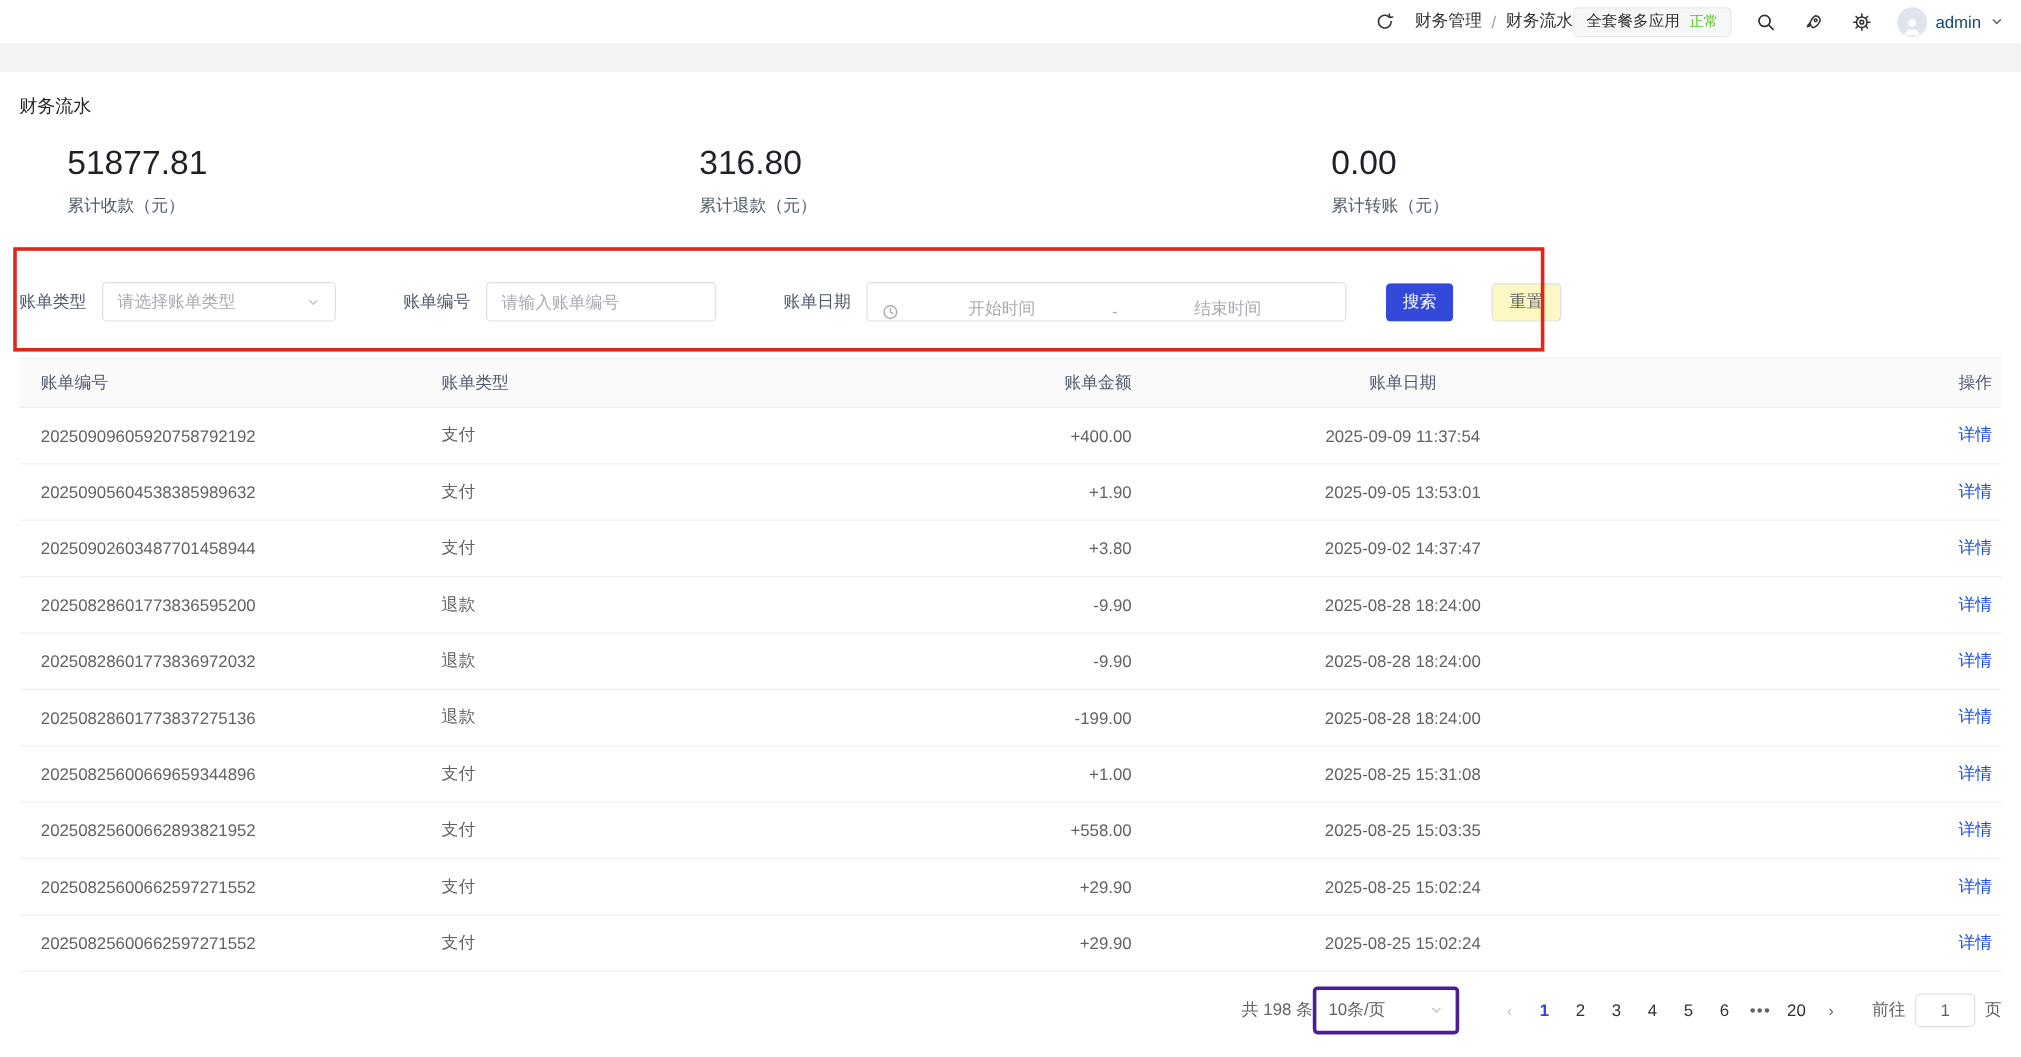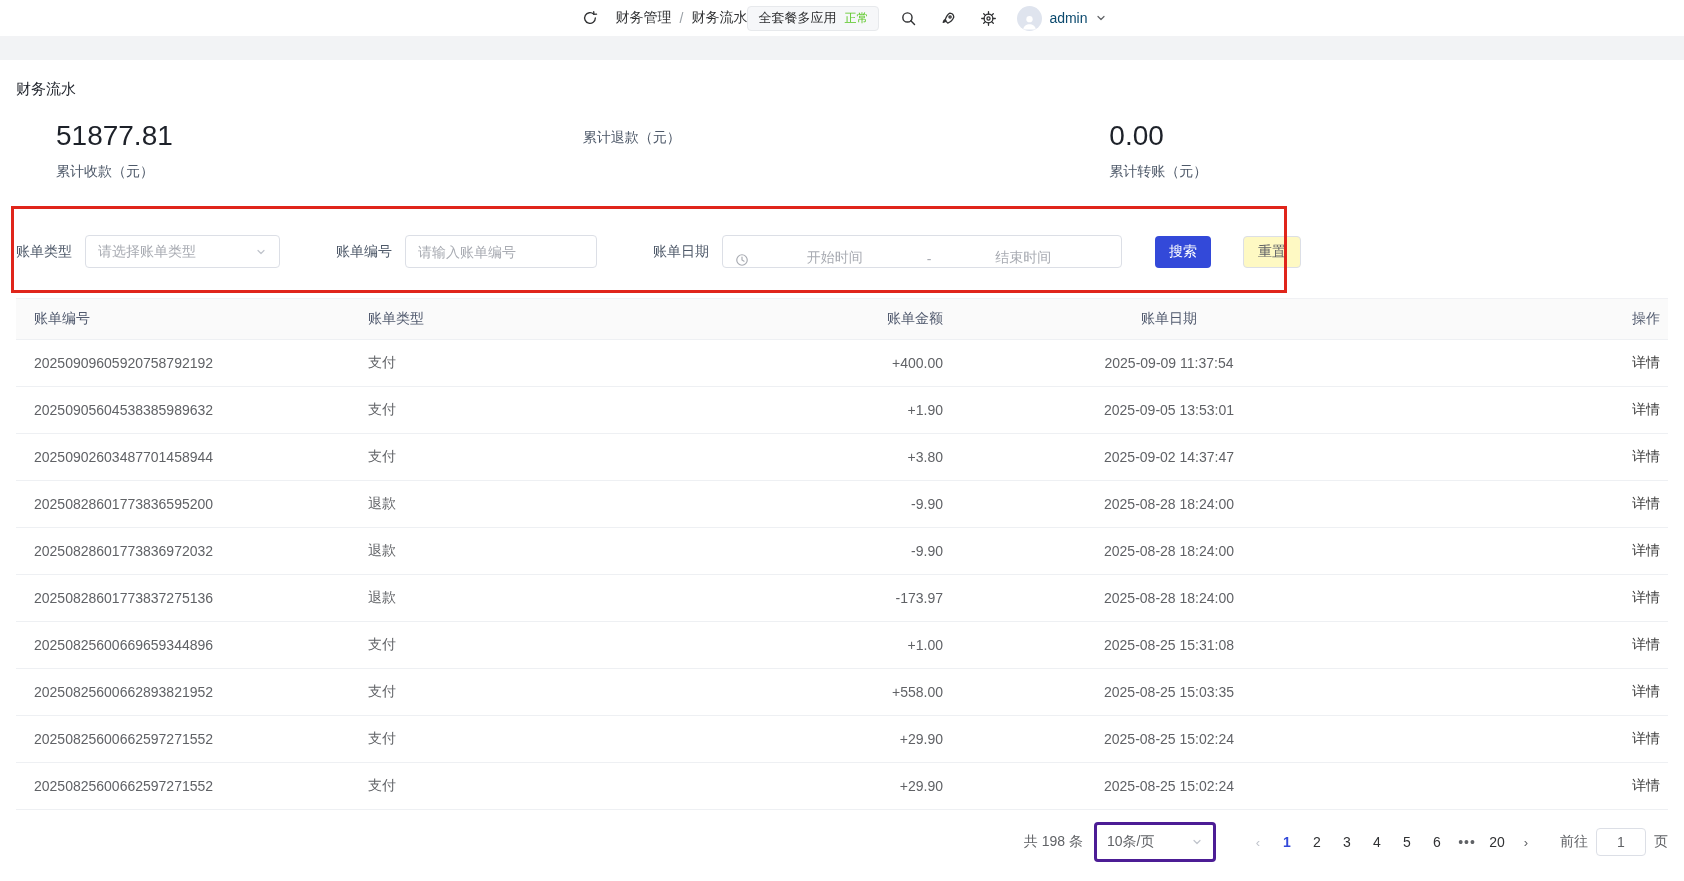--- a/index.html
+++ b/index.html
@@ -2,21 +2,21 @@
 <html><head>
 <meta charset="utf-8">
 <style>
   * { box-sizing: border-box; margin: 0; padding: 0; }
   html,body { width:1684px; height:881px; }
   body {
     font-family: "Liberation Sans", "DejaVu Sans", sans-serif;
     font-size: 14px; color:#303133; background:#fff; position:relative; overflow:hidden;
   }
   
-  .topbar { height:36px; background:#fff; display:flex; align-items:center; justify-content:center; padding:0 14px 0 16px; }
+  .topbar { height:36px; background:#fff; display:flex; align-items:center; justify-content:flex-end; padding:0 14px 0 16px; }
   .tb-left { display:flex; align-items:center; gap:14px; }
   .icon-btn { display:inline-flex; align-items:center; justify-content:center; width:22px; height:22px; cursor:pointer; }
   .breadcrumb { display:flex; align-items:center; gap:8px; font-size:14px; color:#303133; }
   .breadcrumb .sep { color:#9aa0a6; }
   .breadcrumb .bc-item { cursor:pointer; }
   .tb-right { display:flex; align-items:center; gap:18px; }
   .plan-badge { display:inline-flex; align-items:center; gap:8px; height:25px; padding:0 10px; background:#f6f7f9; border:1px solid #e7e9ec; border-radius:4px; font-size:13px; cursor:pointer; }
   .plan-badge .status { color:#5ac725; font-size:12px; }
   .user-box { display:inline-flex; align-items:center; gap:7px; cursor:pointer; }
   .avatar { width:25px; height:25px; border-radius:50%; background:#dfe4ee; display:inline-flex; align-items:flex-end; justify-content:center; overflow:hidden; }
@@ -48,24 +48,24 @@
   .btn-plain { background:#fef9c3; color:#606266; border-color:#dcdfe6; width:58px; margin-left:32px; }
   
   table { width:1652px; border-collapse:collapse; table-layout:fixed; margin-top:30px; }
   thead th { background:#fafafa; height:41px; font-weight:400; color:#515a6e; font-size:14px; text-align:left; border-top:1px solid #f0f1f4; border-bottom:1px solid #eef0f3; }
   tbody td { height:47px; color:#606266; font-size:14px; border-bottom:1px solid #eef0f3; background:#fff; }
   .col-no    { padding-left:18px; }
   .col-type  { padding-left:18px; }
   .col-amt   { text-align:right; padding-right:16px; }
   .col-date  { text-align:center; }
   .col-act   { text-align:right; padding-right:8px; }
-  .link { color:#404040; cursor:pointer; text-decoration:none; }
+  .link { color:#1d4ed8; cursor:pointer; text-decoration:none; }
   
   .pagination { display:flex; align-items:center; justify-content:flex-end; margin-top:16px; height:32px; color:#606266; font-size:14px; }
-  .pg-total { margin-right:11px; }
+  .pg-total { margin-right:0; }
   .pg-size { width:122px; height:40px; border:3px solid #4c1d95; border-radius:4px; display:flex; align-items:center; justify-content:space-between; padding:0 10px; cursor:pointer; color:#606266; }
   .pg-arrow { min-width:28px; text-align:center; cursor:pointer; color:#606266; font-size:13px; }
   .pg-arrow.disabled { color:#c0c4cc; cursor:default; }
   .pg-prev { margin-left:28px; }
   .pages { display:inline-flex; }
   .page-num { min-width:30px; text-align:center; cursor:pointer; color:#303133; }
   .page-num.active { color:#3349d9; font-weight:600; }
   .pg-ellipsis { min-width:30px; text-align:center; letter-spacing:1px; color:#606266; cursor:pointer; }
   .pg-goto { margin-left:20px; display:inline-flex; align-items:center; gap:8px; }
   .goto-input { width:50px; height:28px; border:1px solid #dcdfe6; border-radius:4px; text-align:center; font-size:14px; color:#606266; outline:none; font-family:inherit; }
@@ -143,20 +143,21 @@
 
 <div class="content">
   <h2 class="page-title">财务流水</h2>
 
   <div class="stats">
     <div class="stat">
       <div class="stat-value">51877.81</div>
       <div class="stat-label">累计收款（元）</div>
     </div>
     <div class="stat">
+      <div class="stat-value">316.80</div>
       <div class="stat-label">累计退款（元）</div>
     </div>
     <div class="stat">
       <div class="stat-value">0.00</div>
       <div class="stat-label">累计转账（元）</div>
     </div>
   </div>
 
   <div class="filters">
     <div class="f-group">
@@ -242,21 +243,21 @@
     <td class="col-no c-no">20250828601773836972032</td>
     <td class="col-type c-type">退款</td>
     <td class="col-amt c-amt">-9.90</td>
     <td class="col-date c-date">2025-08-28 18:24:00</td>
     <td class="col-act c-act"><a class="link">详情</a></td>
   </tr>
 
   <tr>
     <td class="col-no c-no">20250828601773837275136</td>
     <td class="col-type c-type">退款</td>
-    <td class="col-amt c-amt">-173.97</td>
+    <td class="col-amt c-amt">-199.00</td>
     <td class="col-date c-date">2025-08-28 18:24:00</td>
     <td class="col-act c-act"><a class="link">详情</a></td>
   </tr>
 
   <tr>
     <td class="col-no c-no">20250825600669659344896</td>
     <td class="col-type c-type">支付</td>
     <td class="col-amt c-amt">+1.00</td>
     <td class="col-date c-date">2025-08-25 15:31:08</td>
     <td class="col-act c-act"><a class="link">详情</a></td>

